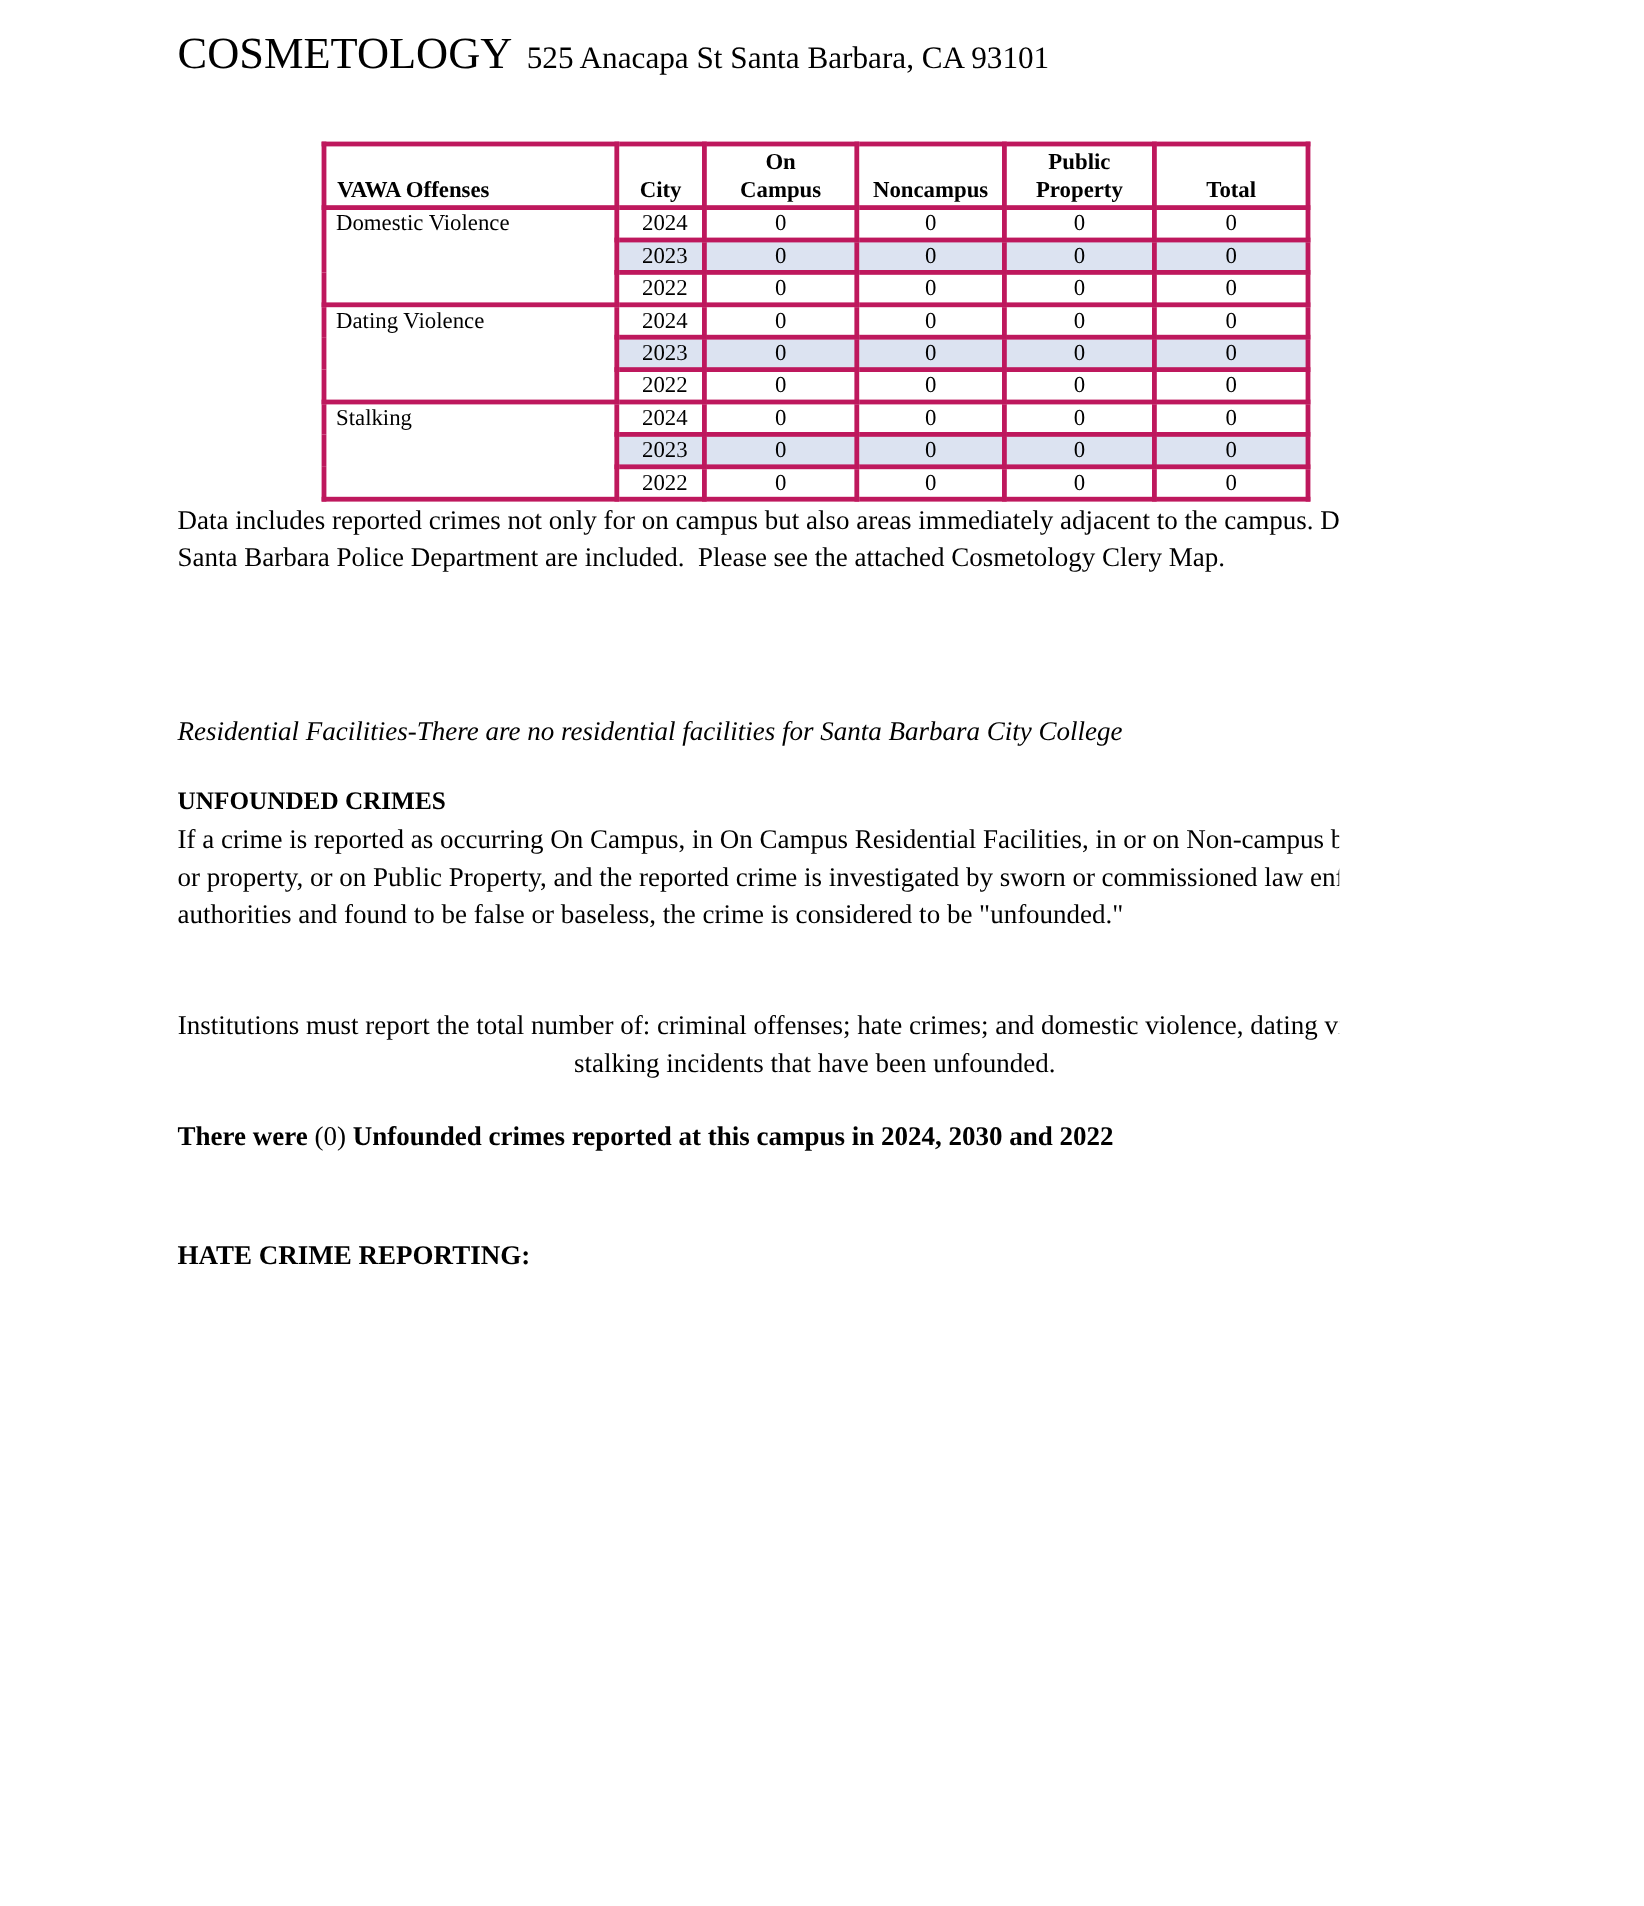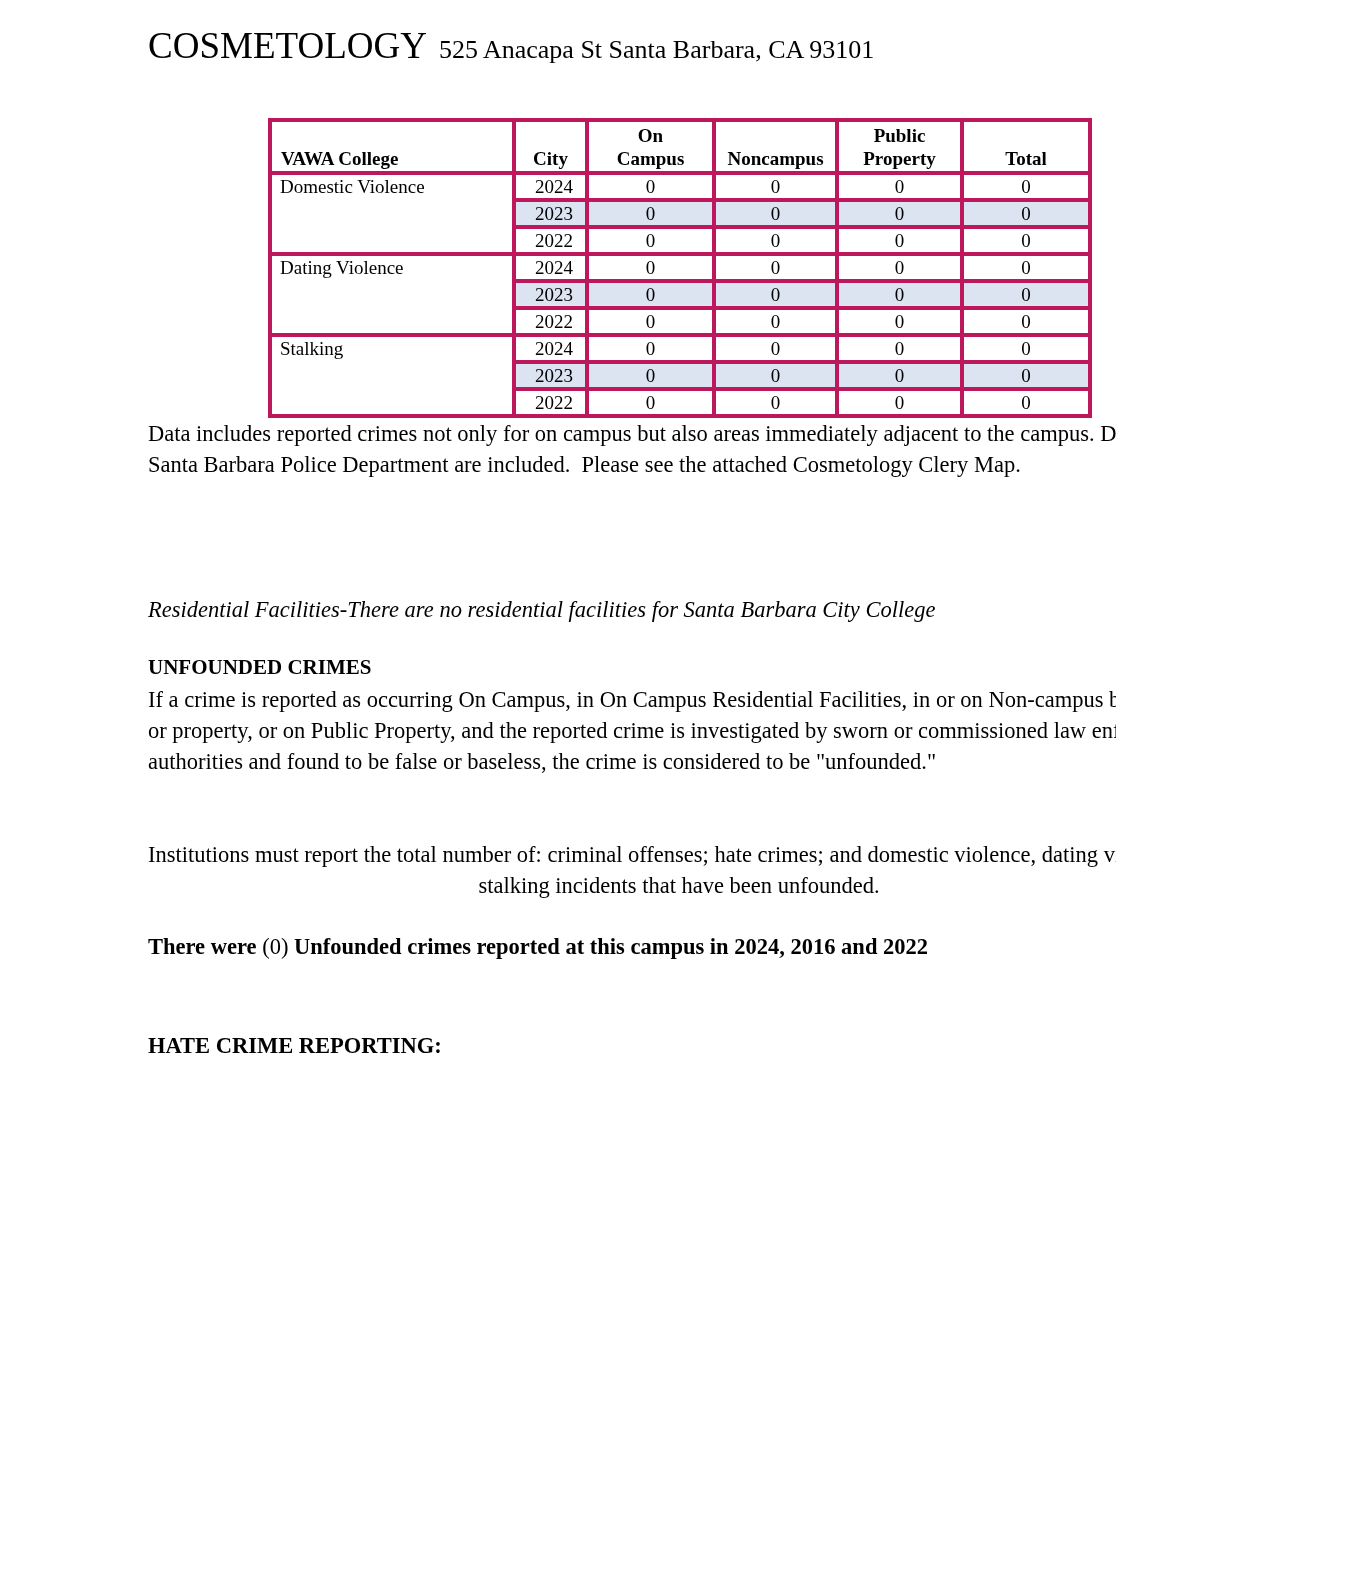--- a/index.html
+++ b/index.html
@@ -69,21 +69,21 @@
     <colgroup>
       <col style="width:244px">
         <col style="width:73px">
         <col style="width:127px">
       <col style="width:123px">
         <col style="width:125px">
         <col style="width:128px">
     </colgroup>
     <thead>
       <tr>
-        <th class="col-offense">VAWA College</th>
+        <th class="col-offense">VAWA Offenses</th>
         <th>City</th>
         <th>On
 Campus</th>
         <th>Noncampus</th>
         <th>Public
 Property</th>
         <th>Total</th>
       </tr>
     </thead>
     <tbody>
@@ -165,21 +165,21 @@
 
     <h2 class="h-unfounded">UNFOUNDED CRIMES</h2>
 
     <p class="p-definition">If a crime is reported as occurring On Campus, in On Campus Residential Facilities, in or on Non-campus buildings or property, or on Public Property, and the reported crime is investigated by sworn or commissioned law enforcement authorities and found to be false or baseless, the crime is considered to be "unfounded."</p>
 
     <p class="p-institutions">Institutions must report the total number of: criminal offenses; hate crimes; and domestic violence, dating violence, or stalking incidents that have been unfounded.</p>
 
     <p class="p-summary">
       <strong>There were</strong>
       <span class="count">(0)</span>
-      <strong>Unfounded crimes reported at this campus in 2024, 2016 and 2022</strong>
+      <strong>Unfounded crimes reported at this campus in 2024, 2030 and 2022</strong>
     </p>
 
     <h2 class="h-hate">HATE CRIME REPORTING:</h2>
 
     <div class="hate-lines">
     </div>
   </div>
 
 </div>
 

